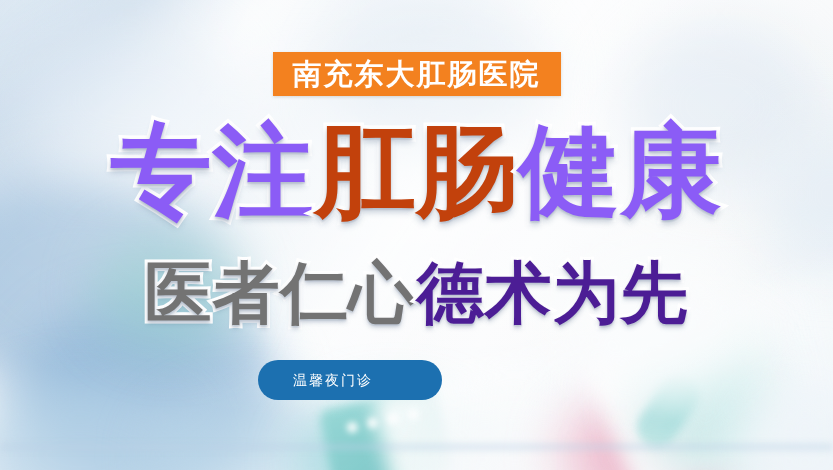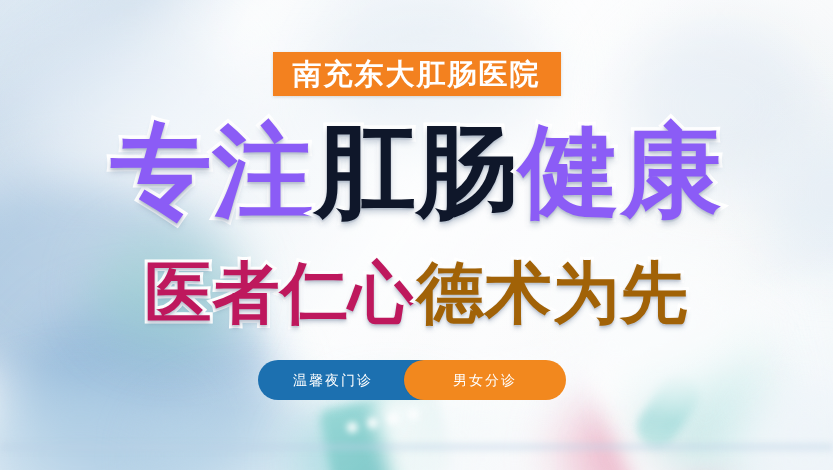--- a/index.html
+++ b/index.html
@@ -180,41 +180,41 @@
     line-height: 1.18;
     letter-spacing: 1px;
     white-space: nowrap;
     color: #1C5FA8;
     -webkit-text-stroke: 7px #ffffff;
     paint-order: stroke fill;
     text-shadow:
       0 4px 6px rgba(70,95,130,.30),
       0 2px 2px rgba(70,95,130,.20);
   }
-  .headline .seg-orange { color: #0f172a; font-family: Liberation Mono, monospace; }
+  .headline .seg-orange { color: #c2410c; font-family: Liberation Mono, monospace; }
   .headline .seg-blue   { color: #8b5cf6; }
 
   .subhead {
     position: absolute;
     left: 0; right: 0;
     top: 253px;
     font-size: 67px;
     font-weight: 900;
     line-height: 1.2;
     letter-spacing: 1px;
     white-space: nowrap;
     color: #1C5FA8;
     -webkit-text-stroke: 6px #ffffff;
     paint-order: stroke fill;
     text-shadow:
       0 3px 5px rgba(70,95,130,.28),
       0 2px 2px rgba(70,95,130,.18);
   }
-  .subhead .seg-orange { color: #a16207; }
-  .subhead .seg-blue   { color: #be185d; }
+  .subhead .seg-orange { color: #4c1d95; }
+  .subhead .seg-blue   { color: #737373; }
 
   .pill-row {
     position: absolute;
     left: 0; right: 0;
     top: 360px;
     height: 40px;
   }
   .pill {
     position: absolute;
     top: 0;
@@ -287,17 +287,16 @@
     <div class="headline">
       <span class="seg-blue">专注</span><span class="seg-orange">肛肠</span><span class="seg-blue">健康</span>
     </div>
 
     <div class="subhead">
       <span class="seg-blue">医者仁心</span><span class="seg-orange">德术为先</span>
     </div>
 
     <div class="pill-row">
       <div class="pill pill-night">温馨夜门诊</div>
-      <div class="pill pill-triage">男女分诊</div>
     </div>
 
   </div>
 </div>
 
 </body></html>

